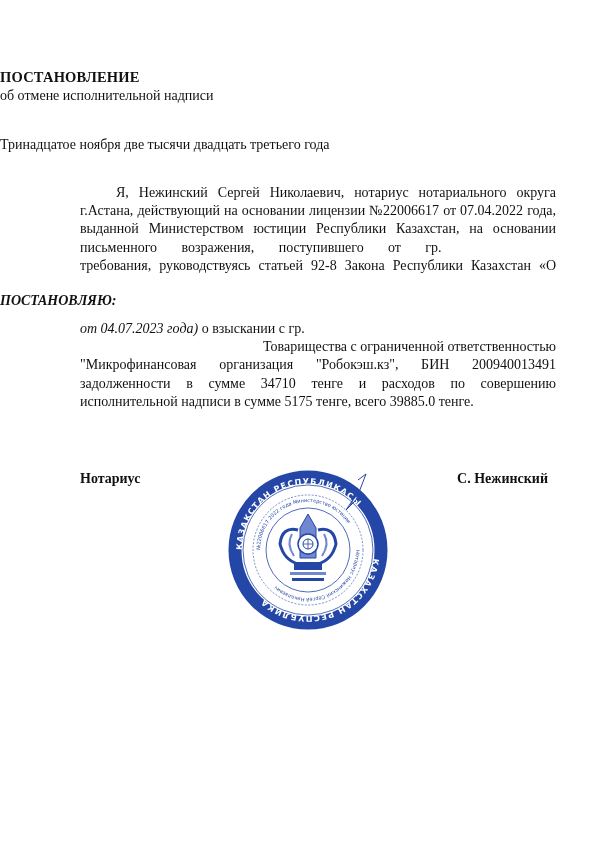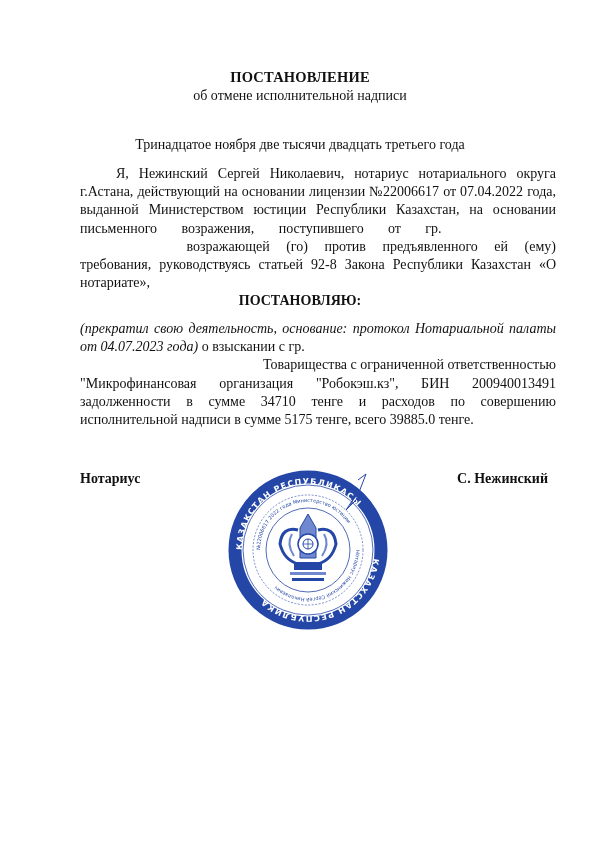--- a/index.html
+++ b/index.html
@@ -17,57 +17,58 @@
     }
     .page {
       position: absolute;
       left: 0; top: 0;
       width: 600px; height: 846px;
       background: #ffffff;
     }
     .center {
       position: absolute;
       left: 0; width: 600px;
-      text-align: center;
+      text-align: left;
       font-size: 14px;
       line-height: 18px;
     }
     .title {
       top: 68px;
       font-weight: bold;
       font-size: 14.5px;
       letter-spacing: 0.2px;
     }
     .subtitle { top: 87px; }
     .place { top: 118px; }
     .date { top: 136px; }
     .heading2 {
       top: 292px;
       font-weight: bold;
       font-size: 14px;
+      font-style: italic;
     }
     .para {
       position: absolute;
       left: 80px;
       width: 476px;
       font-size: 14px;
       line-height: 18.2px;
     }
     .line {
       display: block;
       text-align: justify;
       text-align-last: justify;
       white-space: nowrap;
       height: 18.2px;
       overflow: visible;
     }
     .line.last {
       text-align-last: left;
     }
-    .line.indent { padding-left: 36px; }
+    .line.indent { padding-left: 36px; margin-top: 19px; }
     .flex {
       display: flex;
       justify-content: space-between;
       white-space: nowrap;
       height: 18.2px;
       align-items: flex-end;
     }
     .gap { display: inline-block; }
     .it { font-style: italic; }
     .p1 { top: 165px; }
@@ -106,37 +107,26 @@
     <span class="line">г.Астана, действующий на основании лицензии №22006617  от 07.04.2022 года,</span>
     <span class="line">выданной Министерством юстиции Республики Казахстан, на основании</span>
     <div class="flex">
       <span>письменного</span>
       <span>возражения,</span>
       <span>поступившего</span>
       <span>от</span>
       <span>гр.</span>
       <span class="gap" style="width:90px"></span>
     </div>
-    <div class="flex">
-      <span class="gap" style="width:90px"></span>
-      <span>возражающей</span>
-      <span>(го)</span>
-      <span>против</span>
-      <span>предъявленного</span>
-      <span>ей</span>
-      <span>(ему)</span>
-    </div>
     <span class="line">требования, руководствуясь статьей 92-8 Закона Республики Казахстан «О</span>
-    <span class="line last">нотариате»,</span>
   </div>
 
   <div class="center heading2">ПОСТАНОВЛЯЮ:</div>
 
   <div class="para p2">
-    <span class="line it">(прекратил свою деятельность, основание: протокол Нотариальной палаты</span>
     <div class="flex" style="justify-content:flex-start">
       <span class="it">от 04.07.2023 года)</span>
       <span style="white-space:pre"> о взыскании с гр. </span>
       <span class="gap" style="width:200px"></span>
     </div>
     <div class="flex">
       <span class="gap" style="width:150px"></span>
       <span>Товарищества с ограниченной ответственностью</span>
     </div>
     <div class="flex">

